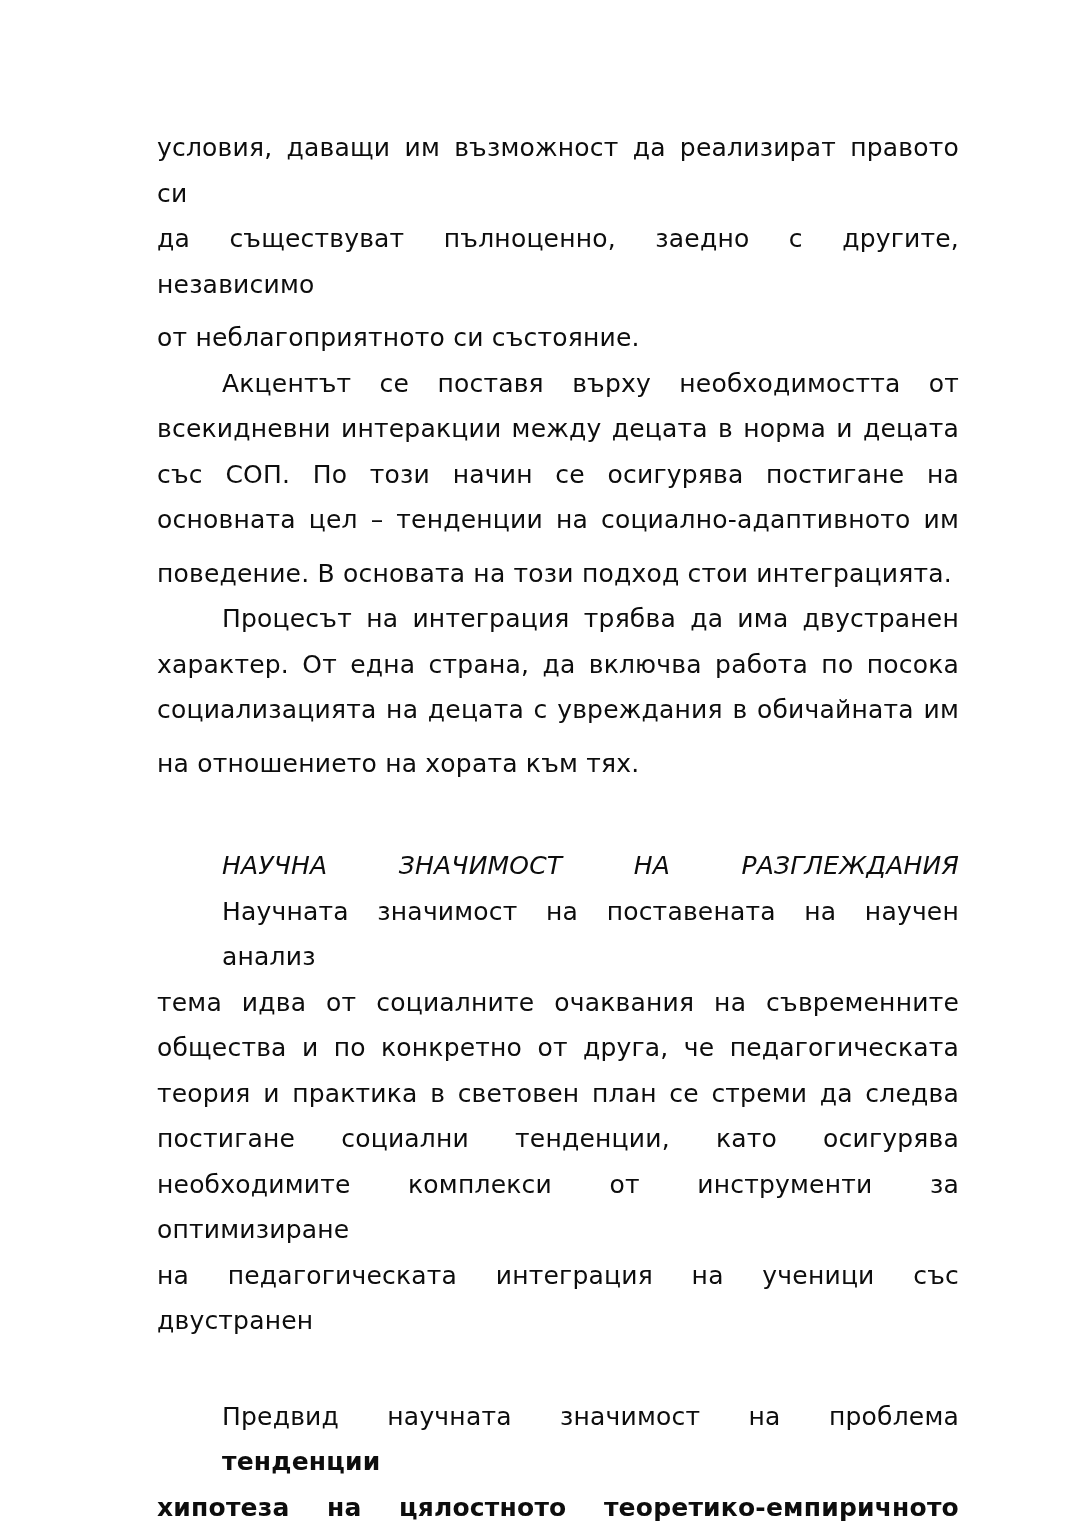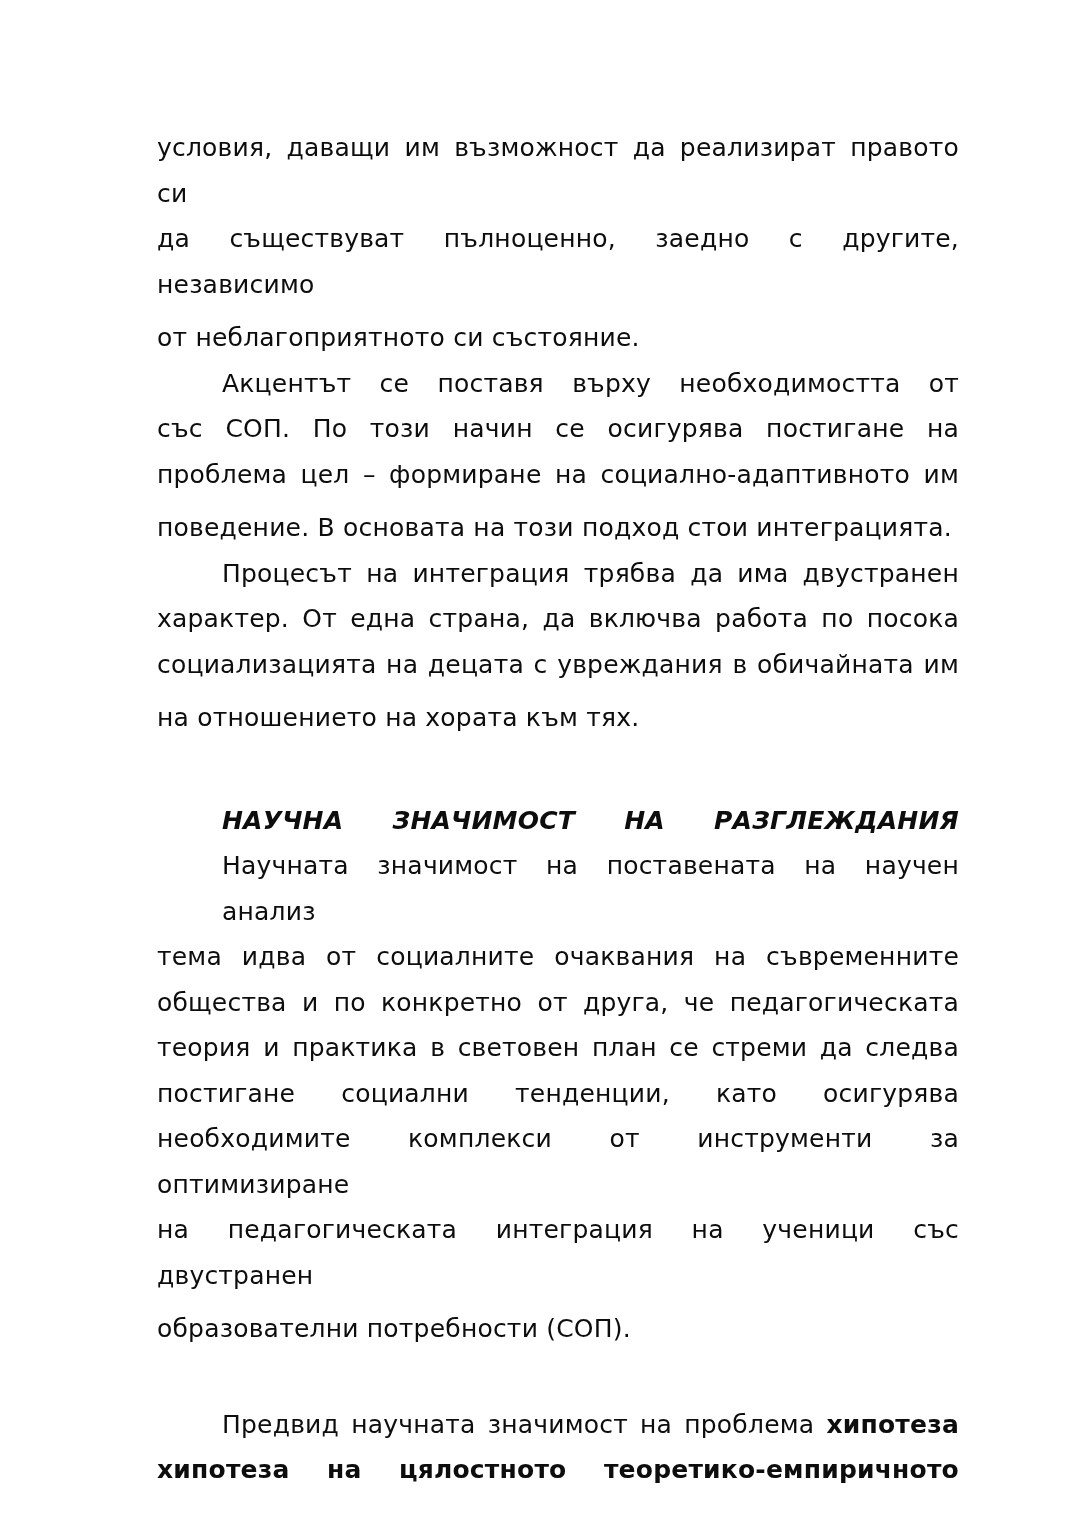--- a/index.html
+++ b/index.html
@@ -29,58 +29,58 @@
     font-size: 25px;
     line-height: 45.5px;
     text-align: justify;
     text-align-last: justify;
     white-space: normal;
     letter-spacing: 0.2px;
   }
   .jline.last { text-align-last: left; margin-top: 8px; }
   .jline.indent { padding-left: 65px; }
   .paragraph.heading .jline {
-    font-weight: bold;
+    font-weight: normal;
     font-style: italic;
   }
   .bold { font-weight: bold; }
 </style>
 </head>
 <body>
 
 <div class="page">
   <div class="content">
     <div class="paragraph">
         <div class="jline"><span>условия, даващи им възможност да реализират правото си</span></div>
         <div class="jline"><span>да съществуват пълноценно, заедно с другите, независимо</span></div>
         <div class="jline last"><span>от неблагоприятното си състояние.</span></div>
       </div>
     <div class="paragraph">
         <div class="jline indent"><span>Акцентът се поставя върху необходимостта от</span></div>
+        <div class="jline"><span>всекидневни интеракции между децата в норма и децата</span></div>
         <div class="jline"><span>със СОП. По този начин се осигурява постигане на</span></div>
-        <div class="jline"><span>проблема цел – формиране на социално-адаптивното им</span></div>
+        <div class="jline"><span>основната цел – тенденции на социално-адаптивното им</span></div>
         <div class="jline last"><span>поведение. В основата на този подход стои интеграцията.</span></div>
       </div>
     <div class="paragraph">
         <div class="jline indent"><span>Процесът на интеграция трябва да има двустранен</span></div>
         <div class="jline"><span>характер. От една страна, да включва работа по посока</span></div>
         <div class="jline"><span>социализацията на децата с увреждания в обичайната им</span></div>
         <div class="jline last"><span>на отношението на хората към тях.</span></div>
       </div>
     <div class="paragraph gap-heading heading">
         <div class="jline indent"><span>НАУЧНА ЗНАЧИМОСТ НА РАЗГЛЕЖДАНИЯ</span></div>
       </div>
     <div class="paragraph">
         <div class="jline indent"><span>Научната значимост на поставената на научен анализ</span></div>
         <div class="jline"><span>тема идва от социалните очаквания на съвременните</span></div>
         <div class="jline"><span>общества и по конкретно от друга, че педагогическата</span></div>
         <div class="jline"><span>теория и практика в световен план се стреми да следва</span></div>
         <div class="jline"><span>постигане социални тенденции, като осигурява</span></div>
         <div class="jline"><span>необходимите комплекси от инструменти за оптимизиране</span></div>
         <div class="jline"><span>на педагогическата интеграция на ученици със двустранен</span></div>
-        <div class="jline last"><span>образователни потребности (СОП).</span></div>
       </div>
     <div class="paragraph gap-before">
-        <div class="jline indent"><span>Предвид научната значимост на проблема </span><span class="bold">хипотеза</span></div>
+        <div class="jline indent"><span>Предвид научната значимост на проблема </span><span class="bold">тенденции</span></div>
         <div class="jline"><span class="bold">хипотеза на цялостното теоретико-емпиричното</span></div>
       </div>
   </div>
 </div>
 
 </body></html>

